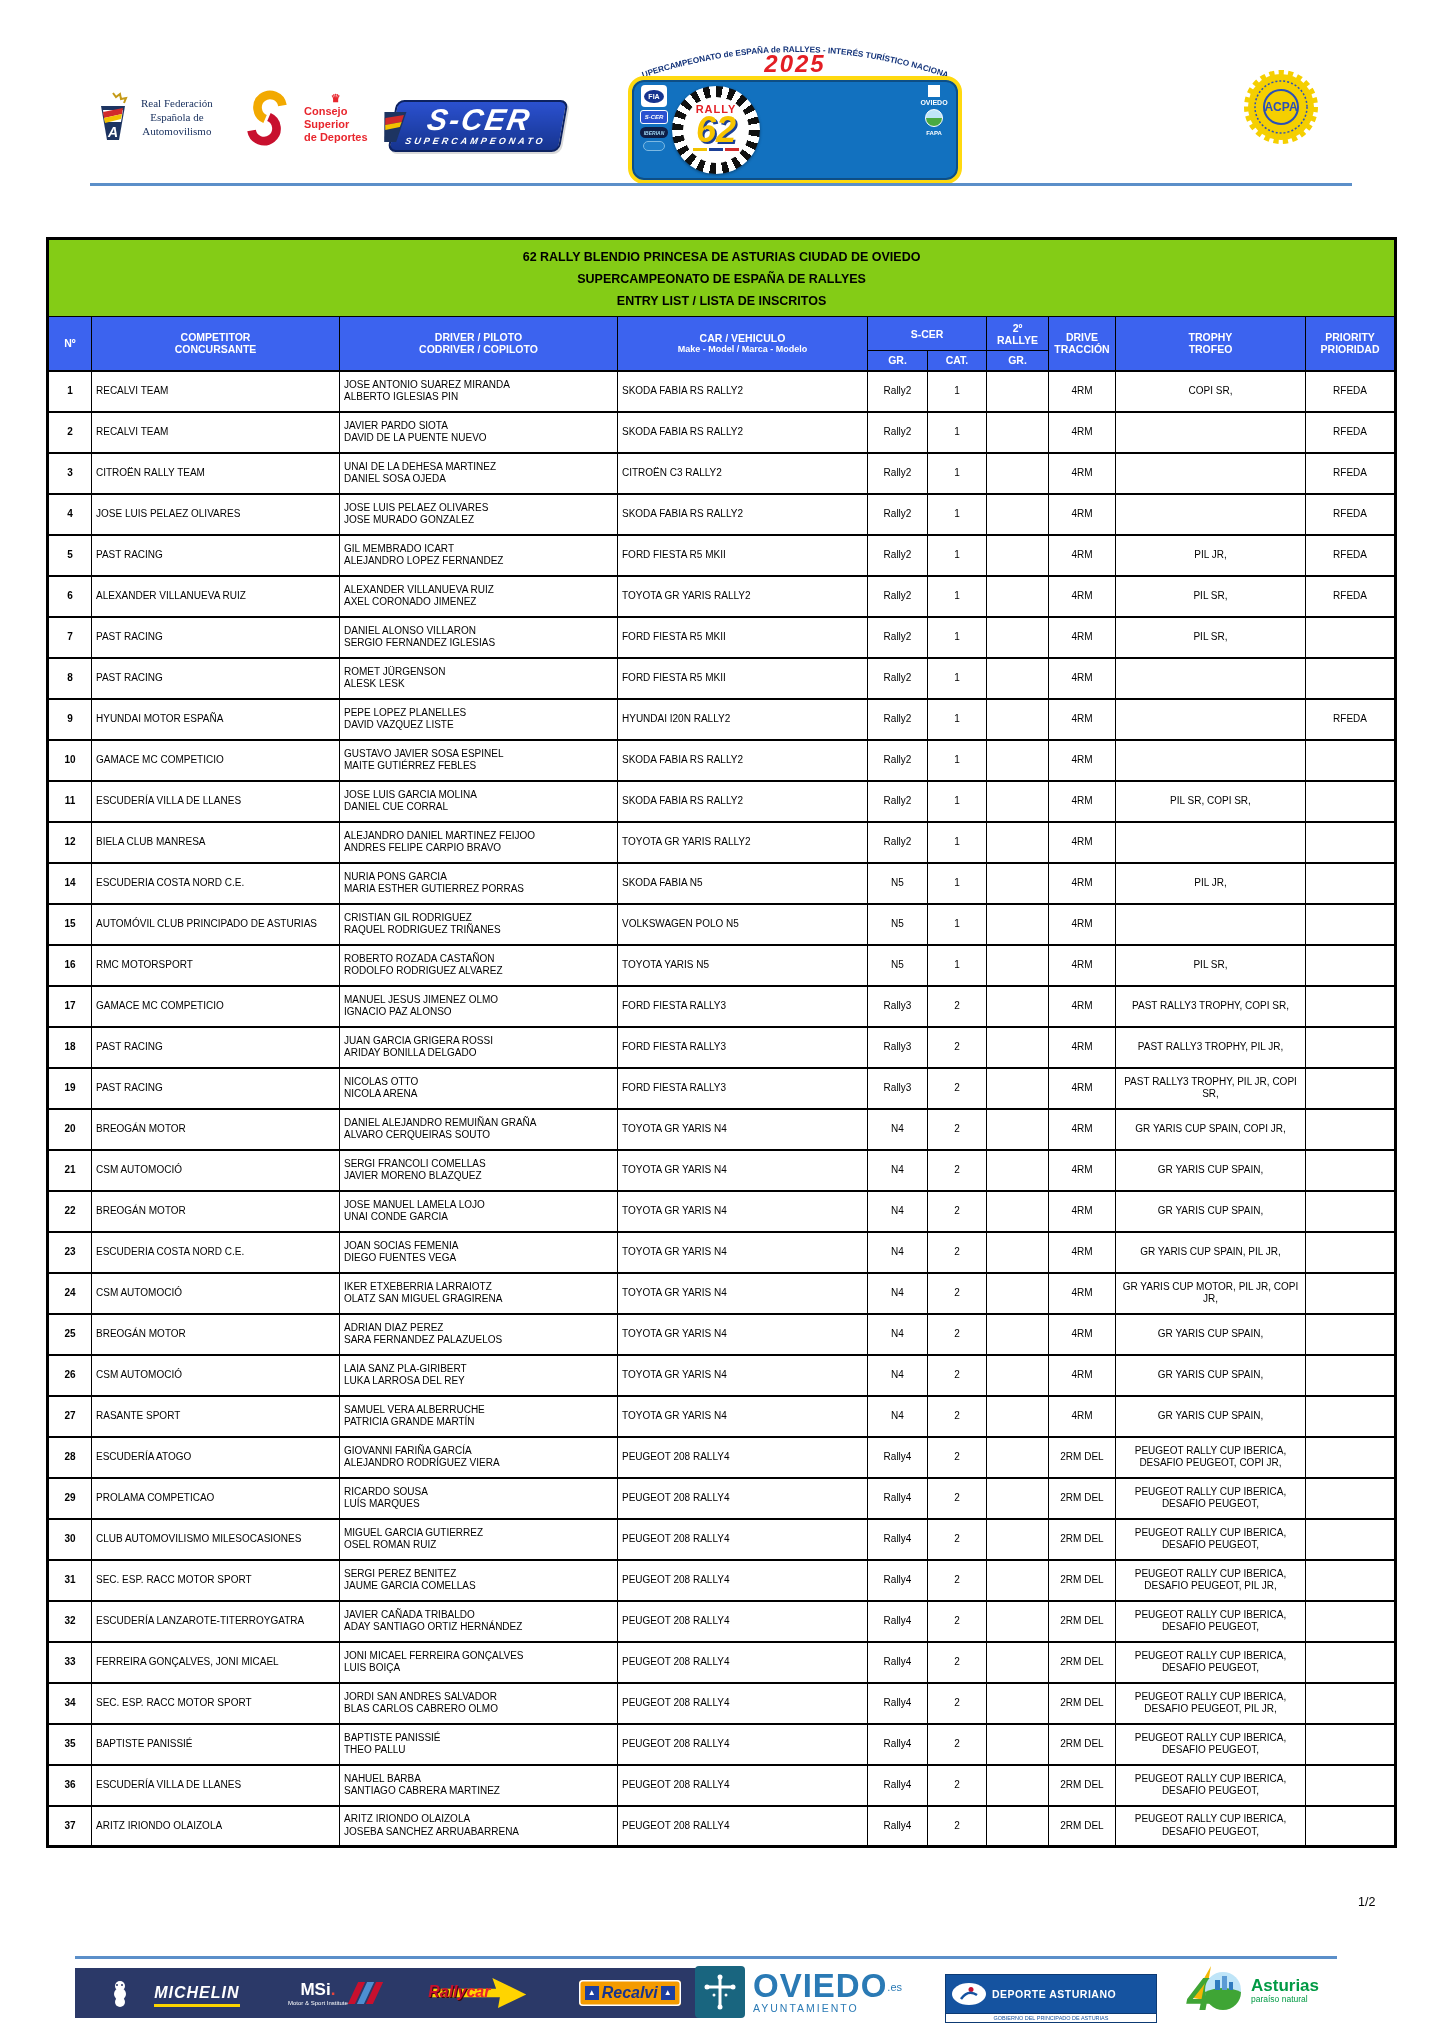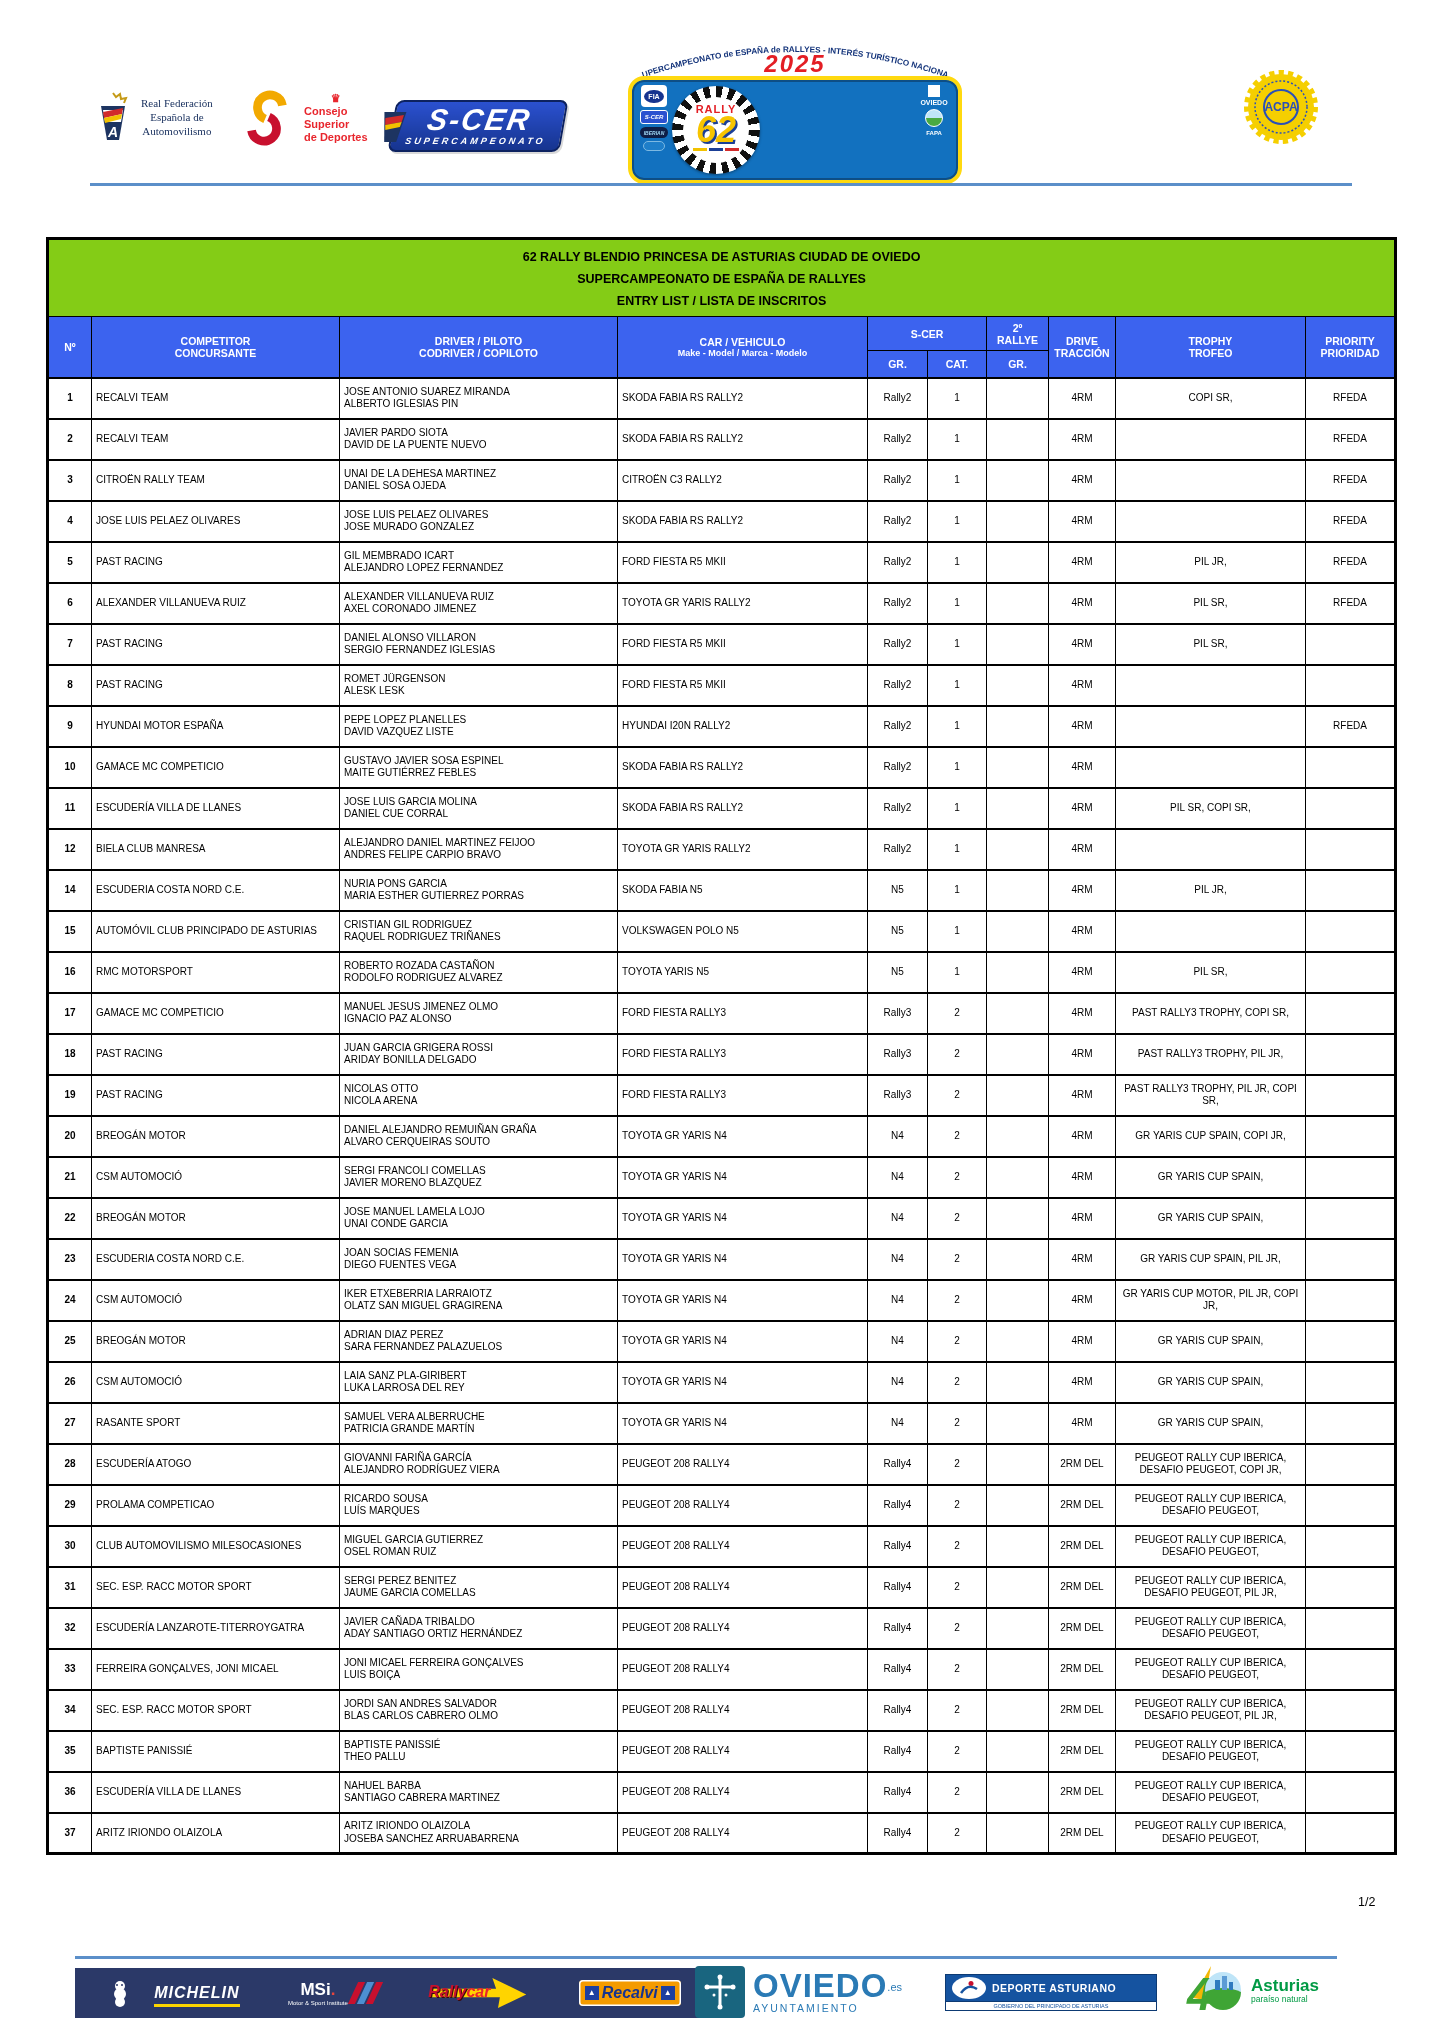--- a/index.html
+++ b/index.html
@@ -72,21 +72,21 @@
   
   .entry-table-wrap { position: absolute; left: 46px; top: 237px; width: 1348px; }
   table.entry { width: 100%; border-collapse: collapse; table-layout: fixed; border: 3px solid #000; }
   .entry td, .entry th { border: 1px solid #000; overflow: hidden; }
   .entry tbody td { border-top-width: 2px; border-bottom-width: 2px; }
   .tbl-title { background: #84cc16; border-bottom: 2px solid #000; padding: 6px 0 4px; }
   .tbl-title div { text-align: center; font-weight: bold; font-size: 12.5px; color: #000; padding: 4px 0; }
   .entry thead th { background: #3c63ef; color: #fff; font-weight: bold; font-size: 10.5px; text-align: center; vertical-align: middle; padding: 3px 2px; }
   .entry thead .small { font-size: 9px; font-weight: bold; }
   .entry thead tr.h1 th { height: 34px; }
-  .entry thead tr.h2 th { height: 27px; }
+  .entry thead tr.h2 th { height: 20px; }
   .entry tbody tr { height: 41px; }
   .entry tbody td { font-size: 10px; color: #000; vertical-align: middle; padding: 2px 4px; line-height: 1.25; background: #fff; }
   td.cell-no { text-align: center; font-weight: bold; font-size: 13px; }
   td.cell-left { text-align: left; }
   td.cell-center { text-align: center; }
   td.cell-trophy { text-align: center; }
   
   .sponsor-band { position: absolute; left: 75px; top: 1968px; width: 640px; height: 50px; background: #2b3968; display: flex; align-items: center; justify-content: space-around; padding: 0 10px; }
   .michelin { display:flex; align-items:flex-end; gap: 4px; }
   .michelin-name { color:#fff; font-weight: 900; font-style: italic; font-size: 16px; letter-spacing: 1px; border-bottom: 3px solid #fcd500; padding-bottom: 2px; margin-left: 19px; }
@@ -104,21 +104,21 @@
   .rallycar-text .b { color: #e8262d; }
   .recalvi { display: flex; align-items: center; gap: 3px; background: #f49b00; border-radius: 4px; padding: 4px 6px; box-shadow: 0 0 0 1.5px #fff inset; }
   .recalvi-sq { width: 14px; height: 14px; background: #1d3fa0; color: #fff; font-size: 8px; line-height: 14px; text-align: center; }
   .recalvi-name { color: #16348f; font-weight: 900; font-style: italic; font-size: 16px; }
   .oviedo-logo { position: absolute; left: 695px; top: 1966px; display: flex; align-items: center; gap: 8px; }
   .oviedo-sq { width: 50px; height: 52px; background: #19657f; border-radius: 4px; display:flex; align-items:center; justify-content:center; }
   .oviedo-text .main { font-size: 33px; font-weight: 700; color: #2a7ab5; letter-spacing: 1px; line-height: .95; }
   .oviedo-text .sup { font-size: 11px; color: #2a7ab5; vertical-align: super; }
   .oviedo-text .sub { font-size: 10.5px; color: #2a7ab5; letter-spacing: 2px; }
   .deporte-logo { position: absolute; left: 945px; top: 1974px; width: 212px; }
-  .deporte-top { background: #1553a0; border: 1px solid #0d3a73; display: flex; align-items: center; gap: 6px; padding: 2px 6px; height: 28px; }
+  .deporte-top { background: #1553a0; border: 1px solid #0d3a73; display: flex; align-items: center; gap: 6px; padding: 2px 6px; height: 40px; }
   .deporte-ellipse { width: 34px; height: 22px; background: #fff; border-radius: 50%; display:flex; align-items:center; justify-content:center; }
   .deporte-name { color: #fff; font-weight: bold; font-size: 10.5px; letter-spacing: .5px; }
   .deporte-sub { background: #fff; border: 1px solid #0d3a73; border-top: 0; text-align: center; font-size: 5.5px; color: #1553a0; padding: 1px 0; }
   .asturias-logo { position: absolute; left: 1185px; top: 1960px; display: flex; align-items: center; gap: 6px; }
   .ast-text .main { color: #009a44; font-weight: bold; font-size: 17px; line-height: 1; }
   .ast-text .sub { color: #009a44; font-size: 8.5px; }
   .page-num { position: absolute; left: 1358px; top: 1895px; font-size: 12.5px; color: #000; }
 </style>
 </head>
 <body>

